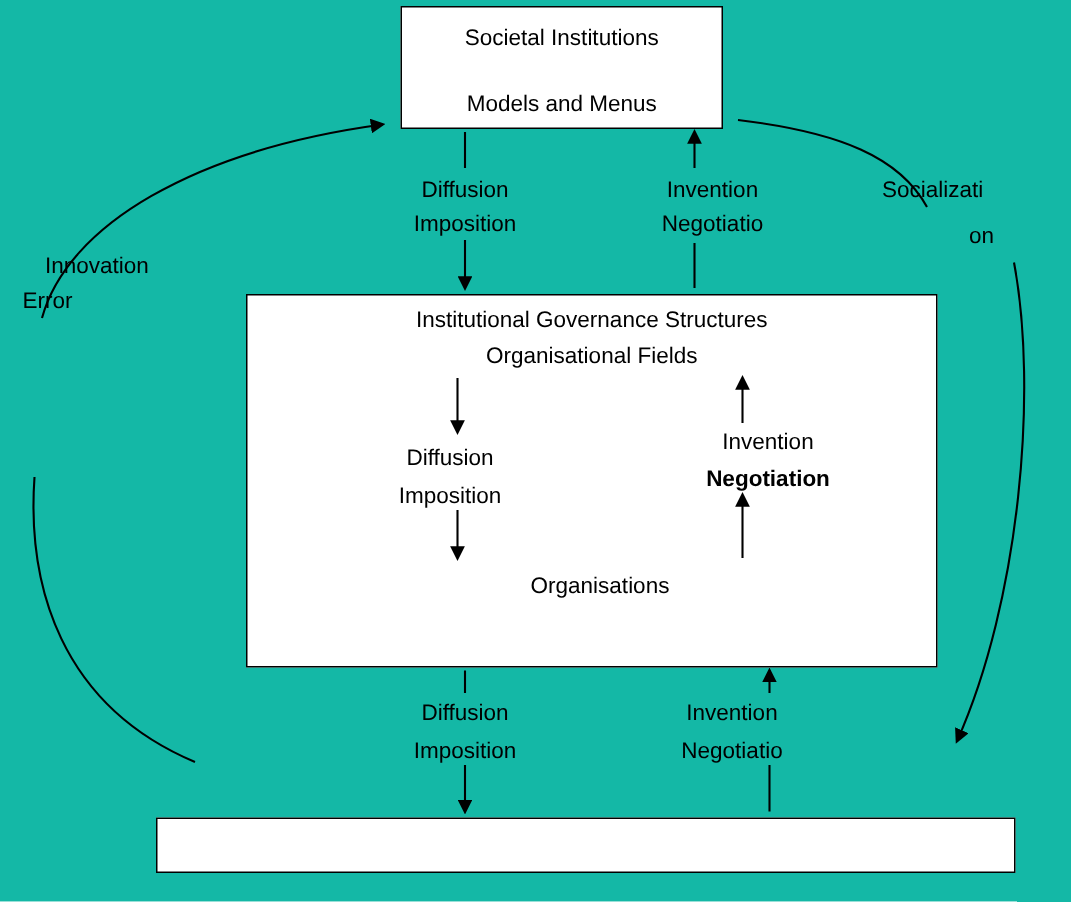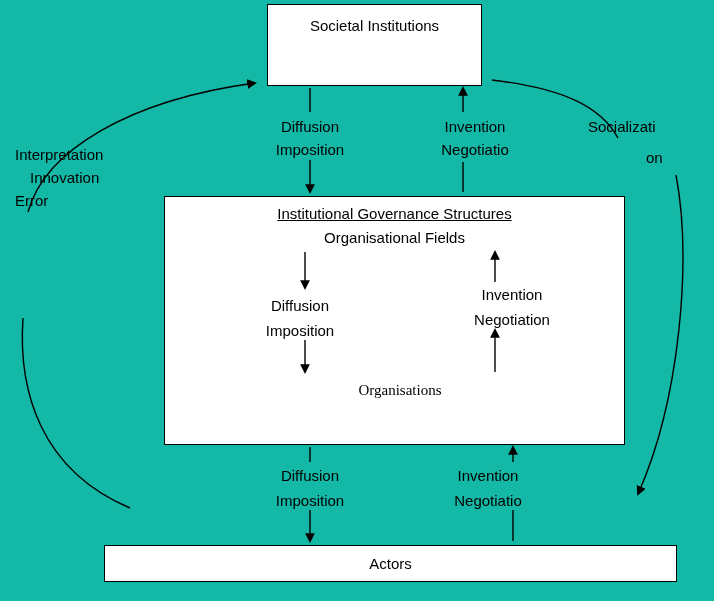--- a/index.html
+++ b/index.html
@@ -26,71 +26,70 @@
   }
   .lbl {
     position: absolute;
     color: #000000;
     font-size: 15px;
     line-height: 19px;
     white-space: pre;
     text-align: center;
   }
   .lbl.left { text-align: left; }
-  .underline { text-decoration: underline; }
+  .underline { }
   svg.overlay {
     position: absolute;
     left: 0;
     top: 0;
     width: 714px;
     height: 601px;
     pointer-events: none;
   }
 </style>
 </head>
 <body>
 
 <div id="canvas">
 
   <div class="box" style="left:267px; top:4px; width:215px; height:82px;"></div>
   <div class="lbl" style="left:267px; top:16px; width:215px;">Societal Institutions</div>
+  <div class="lbl" style="left:267px; top:60px; width:215px;">Models and Menus</div>
 
   <div class="lbl" style="left:250px; top:117px; width:120px;">Diffusion</div>
   <div class="lbl" style="left:250px; top:140px; width:120px;">Imposition</div>
 
   <div class="lbl" style="left:415px; top:117px; width:120px;">Invention</div>
   <div class="lbl" style="left:415px; top:140px; width:120px;">Negotiatio</div>
 
-  <div class="lbl left" style="left:15px; top:145px; width:150px;">Interpretation</div>
   <div class="lbl left" style="left:30px; top:168px; width:150px;">Innovation</div>
   <div class="lbl left" style="left:15px; top:191px; width:150px;">Error</div>
 
   <div class="lbl left" style="left:588px; top:117px; width:120px;">Socializati</div>
   <div class="lbl left" style="left:633px; top:148px; width:80px;margin-left:13px;">on</div>
 
   <div class="box" style="left:164px; top:196px; width:461px; height:249px;"></div>
   <div class="lbl underline" style="left:164px; top:204px; width:461px;">Institutional Governance Structures</div>
   <div class="lbl" style="left:164px; top:228px; width:461px;text-align:center;">Organisational Fields</div>
 
   <div class="lbl" style="left:240px; top:296px; width:120px;">Diffusion</div>
   <div class="lbl" style="left:240px; top:321px; width:120px;">Imposition</div>
 
   <div class="lbl" style="left:452px; top:285px; width:120px;">Invention</div>
-  <div class="lbl" style="left:452px; top:310px; width:120px;">Negotiation</div>
+  <div class="lbl" style="left:452px; top:310px; width:120px;font-weight:bold;">Negotiation</div>
 
-  <div class="lbl" style="left:275px; top:381px; width:250px;font-family:Liberation Serif, serif;">Organisations</div>
+  <div class="lbl" style="left:275px; top:381px; width:250px;">Organisations</div>
 
   <div class="lbl" style="left:250px; top:466px; width:120px;">Diffusion</div>
   <div class="lbl" style="left:250px; top:491px; width:120px;">Imposition</div>
 
   <div class="lbl" style="left:428px; top:466px; width:120px;">Invention</div>
   <div class="lbl" style="left:428px; top:491px; width:120px;">Negotiatio</div>
 
   <div class="box" style="left:104px; top:545px; width:573px; height:37px;"></div>
-  <div class="lbl" style="left:104px; top:554px; width:573px;">Actors</div>
 
   <svg class="overlay" viewBox="0 0 714 601">
     <defs>
       <marker id="arrow" viewBox="0 0 10 10" refX="8" refY="5" markerWidth="7" markerHeight="7" orient="auto-start-reverse">
         <path d="M 0 0 L 10 5 L 0 10 z" fill="#000000"></path>
       </marker>
     </defs>
 
     <line x1="310" y1="88" x2="310" y2="112" stroke="#000" stroke-width="1.4"></line>
     <line x1="310" y1="160" x2="310" y2="192" stroke="#000" stroke-width="1.4" marker-end="url(#arrow)"></line>

